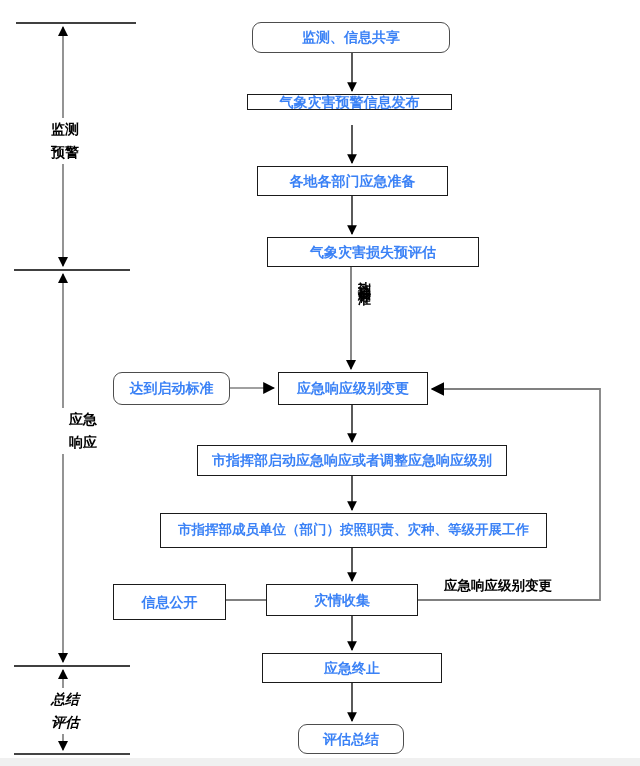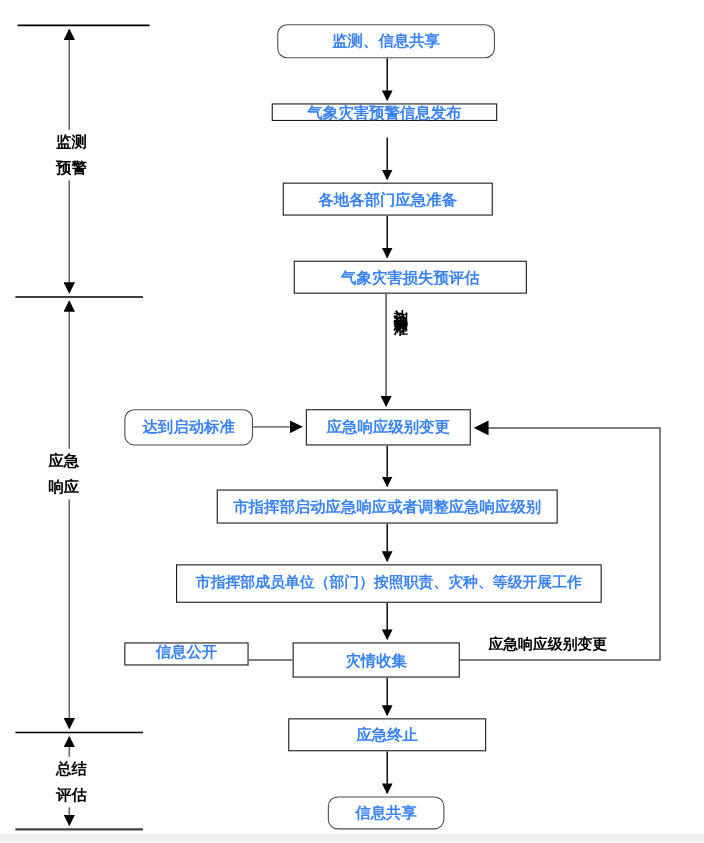--- a/index.html
+++ b/index.html
@@ -62,35 +62,35 @@
     <line x1="352" y1="683" x2="352" y2="721" stroke="#000" stroke-width="1.3" marker-end="url(#ah)"></line>
 
     <line x1="230" y1="388" x2="274" y2="388" stroke="#808080" stroke-width="1.6" marker-end="url(#ah)"></line>
     <line x1="226" y1="600" x2="266" y2="600" stroke="#808080" stroke-width="1.8"></line>
 
     <polyline points="418,600 600,600 600,389 432,389" fill="none" stroke="#808080" stroke-width="1.8" marker-end="url(#ah)"></polyline>
   </svg>
 
   <div class="phase-label" style="left:43px;top:118px;">监测
 预警</div>
-  <div class="phase-label" style="left:36px;top:408px;">应急
+  <div class="phase-label" style="left:61px;top:408px;">应急
 响应</div>
-  <div class="phase-label" style="left:43px;top:688px;">总结
+  <div class="phase-label" style="left:43px;top:688px;font-style:italic;">总结
 评估</div>
 
   <div class="node rounded" style="left:252px;top:22px;width:198px;height:31px;">监测、信息共享</div>
   <div class="node" style="left:247px;top:94px;width:205px;height:16px;">气象灾害预警信息发布</div>
   <div class="node" style="left:257px;top:166px;width:191px;height:30px;text-align:center;">各地各部门应急准备</div>
   <div class="node" style="left:267px;top:237px;width:212px;height:30px;">气象灾害损失预评估</div>
   <div class="node" style="left:278px;top:372px;width:150px;height:33px;">应急响应级别变更</div>
   <div class="node rounded" style="left:113px;top:372px;width:117px;height:33px;">达到启动标准</div>
   <div class="node" style="left:197px;top:445px;width:310px;height:31px;text-align:center;">市指挥部启动应急响应或者调整应急响应级别</div>
   <div class="node" style="left:160px;top:513px;width:387px;height:35px;font-size:13.5px;">市指挥部成员单位（部门）按照职责、灾种、等级开展工作</div>
-  <div class="node" style="left:113px;top:584px;width:113px;height:21px;font-family:Liberation Mono, monospace;">信息公开</div>
+  <div class="node" style="left:113px;top:584px;width:113px;height:36px;">信息公开</div>
   <div class="node" style="left:262px;top:653px;width:180px;height:30px;">应急终止</div>
   <div class="node" style="left:266px;top:584px;width:152px;height:32px;">灾情收集</div>
-  <div class="node rounded" style="left:298px;top:724px;width:106px;height:30px;">信息共享</div>
+  <div class="node rounded" style="left:298px;top:724px;width:106px;height:30px;">评估总结</div>
 
   <div class="edge-label vertical" style="left:355px;top:271px;height:86px;">达到启动标准</div>
   <div class="edge-label" style="left:444px;top:577px;">应急响应级别变更</div>
 
   <div class="bottom-band"></div>
 </div>
 
 </body></html>

